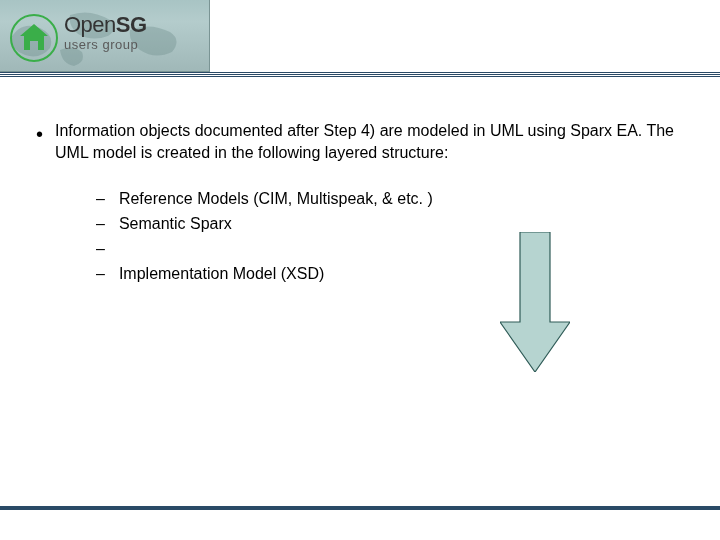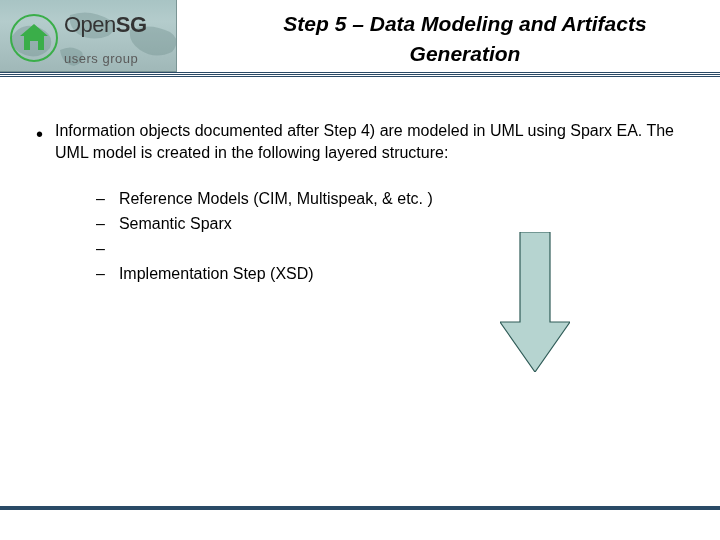--- a/index.html
+++ b/index.html
@@ -12,21 +12,21 @@
   }
   .header {
     width: 100%;
     height: 90px;
     position: relative;
     background: #fff;
   }
   .logo-block {
     position: absolute;
     left: 0; top: 0;
-    width: 177px; height: 72px;
+    width: 210px; height: 72px;
     background: linear-gradient(#a8c4c4 0%, #b4cccc 30%, #a0b8b8 100%);
     border-right: 1px solid #7a9494;
     border-bottom: 1px solid #7a9494;
     overflow: hidden;
   }
   .logo-block svg.map {
     position: absolute; left: 0; top: 0; width: 210px; height: 72px;
     opacity: 0.35;
   }
   .logo-house {
@@ -35,21 +35,21 @@
     width: 48px; height: 48px;
   }
   .logo-text {
     position: absolute;
     left: 64px; top: 14px;
     display: flex; flex-direction: column;
     line-height: 1;
   }
   .logo-open { font-size: 22px; font-weight: 300; color: #333; letter-spacing: -0.5px; }
   .logo-open .sg { font-weight: 700; }
-  .logo-users { font-size: 13px; color: #5a5a5a; letter-spacing: 0.5px; margin-top: 16px; }
+  .logo-users { font-size: 13px; color: #5a5a5a; letter-spacing: 0.5px; margin-top: 2px; }
   .title-area {
     position: absolute;
     left: 225px; top: 12px;
     width: 480px;
     text-align: center;
   }
   .title-line1 {
     font-size: 21px;
     font-weight: bold;
     font-style: italic;
@@ -142,24 +142,20 @@
     </svg>
     <svg class="logo-house" viewBox="0 0 48 48">
       <circle cx="24" cy="24" r="23" fill="none" stroke="#3aae49" stroke-width="2"></circle>
       <path d="M24 10 L38 22 L34 22 L34 36 L28 36 L28 27 L20 27 L20 36 L14 36 L14 22 L10 22 Z" fill="#3aae49"></path>
     </svg>
     <div class="logo-text">
       <span class="logo-open"><span>Open</span><span class="sg">SG</span></span>
       <span class="logo-users">users group</span>
     </div>
   </div>
-  <div class="title-area">
-    <div class="title-line1">Step 5 – Data Modeling and Artifacts</div>
-    <div class="title-line2">Generation</div>
-  </div>
   <div class="header-rule"></div>
   <div class="header-rule2"></div>
 </div>
 
 <div class="content">
   <div class="main-bullet">
     <span class="dot">•</span>
     <span class="text">Information objects documented after Step 4) are modeled in UML using Sparx EA. The UML model is created in the following layered structure:</span>
   </div>
   <div class="sub-list">
@@ -169,21 +165,21 @@
     </div>
     <div class="sub-item">
       <span class="dash">–</span>
       <span>Semantic Sparx</span>
     </div>
     <div class="sub-item">
       <span class="dash">–</span>
     </div>
     <div class="sub-item">
       <span class="dash">–</span>
-      <span>Implementation Step (XSD)</span>
+      <span>Implementation Model (XSD)</span>
     </div>
   </div>
 </div>
 
 <div class="arrow-block">
   <svg viewBox="0 0 70 140" width="70" height="140">
     <path d="M20 0 L50 0 L50 90 L70 90 L35 140 L0 90 L20 90 Z" stroke-width="1.2" fill="#b6d4d0"></path>
     <path d="M20 0 L50 0 L50 90 L70 90 L35 140 L0 90 L20 90 Z" fill="none" stroke-width="1.2" stroke="#2f5b57"></path>
   </svg>
 </div>

